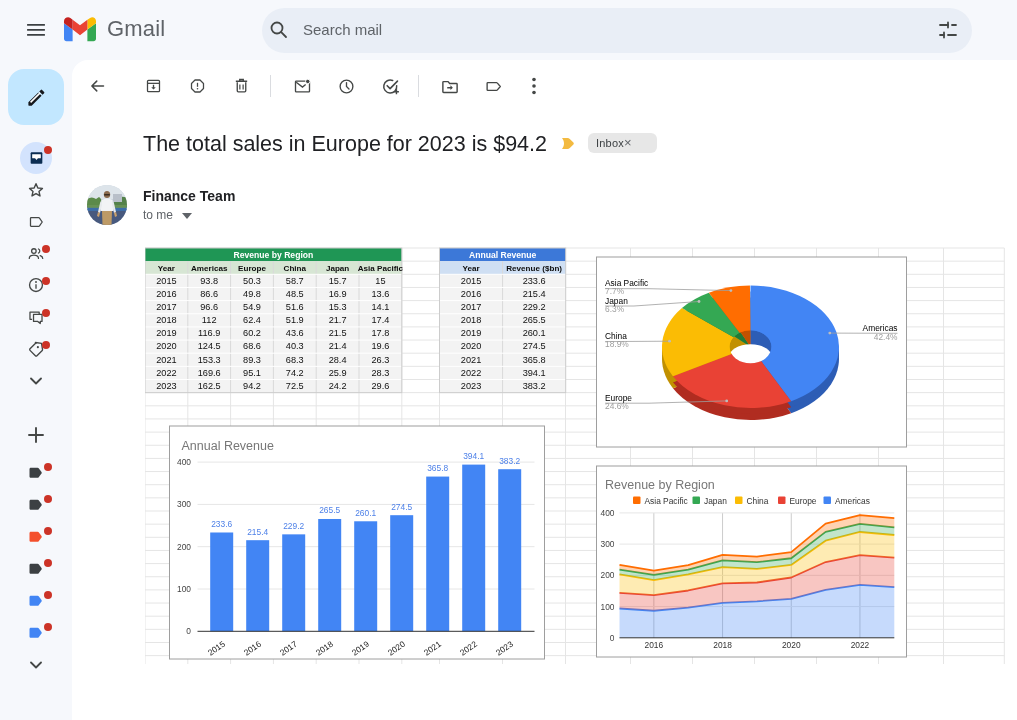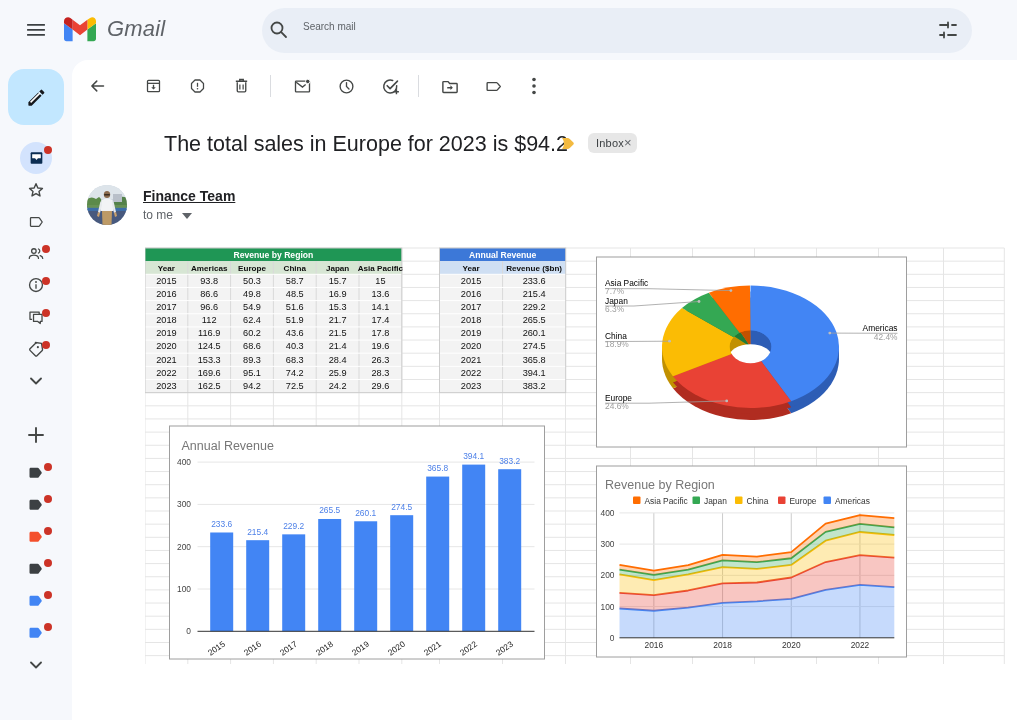--- a/index.html
+++ b/index.html
@@ -1,29 +1,29 @@
 <!DOCTYPE html>
 <html><head>
 <meta charset="utf-8">
 <style>
 * { margin:0; padding:0; box-sizing:border-box; }
 html,body { width:1017px; height:720px; overflow:hidden; }
 body { font-family:"Liberation Sans", sans-serif; background:#f6f8fc; position:relative; }
 .abs { position:absolute; }
 #card { position:absolute; left:72px; top:60px; width:945px; height:660px; background:#ffffff; border-top-left-radius:16px; }
 #searchbar { position:absolute; left:262px; top:8px; width:710px; height:45px; background:#e9eef6; border-radius:23px; }
-#searchtext { position:absolute; left:303px; top:21px; font-size:10px; color:#5f6368; }
-#gmailtext { position:absolute; left:107px; top:16px; font-size:22px; color:#5f6368; letter-spacing:0.2px;font-style:italic; }
+#searchtext { position:absolute; left:303px; top:21px; font-size:15px; color:#5f6368; }
+#gmailtext { position:absolute; left:107px; top:16px; font-size:22px; color:#5f6368; letter-spacing:0.2px; }
 #compose { position:absolute; left:8px; top:69px; width:56px; height:56px; background:#c2e7ff; border-radius:16px; }
 #inboxsel { position:absolute; left:20px; top:142px; width:32px; height:32px; background:#d3e3fd; border-radius:16px; }
 .reddot { position:absolute; width:8px; height:8px; border-radius:4px; background:#cc3327; }
-#subject { position:absolute; left:143px; top:132px; font-size:21.5px; color:#202124;margin-left:21px; }
-#chip { position:absolute; left:588px; top:133px; width:49px; height:20px; background:#e7e7e7; border-radius:6px; font-size:11px; color:#3c4043; line-height:20px; padding-left:8px; letter-spacing:0.2px; }
+#subject { position:absolute; left:143px; top:132px; font-size:21.5px; color:#202124; }
+#chip { position:absolute; left:588px; top:133px; width:69px; height:20px; background:#e7e7e7; border-radius:6px; font-size:11px; color:#3c4043; line-height:20px; padding-left:8px; letter-spacing:0.2px; }
 #chipx { position:absolute; left:624px; top:132.5px; font-size:13px; color:#5f6368; line-height:20px; }
-#sender { position:absolute; left:143px; top:188px; font-size:14px; font-weight:bold; color:#202124;text-decoration:underline; }
+#sender { position:absolute; left:143px; top:188px; font-size:14px; font-weight:bold; color:#202124; }
 #tome { position:absolute; left:143px; top:208px; font-size:12px; color:#5f6368;text-align:right; }
 #avatar { position:absolute; left:87px; top:185px; width:40px; height:40px; border-radius:20px; overflow:hidden; }
 </style>
 </head>
 <body>
 <div id="card"></div>
 <div id="searchbar"></div>
 <div id="searchtext">Search mail</div>
 <div id="gmailtext">Gmail</div>
 <div id="compose"></div>

